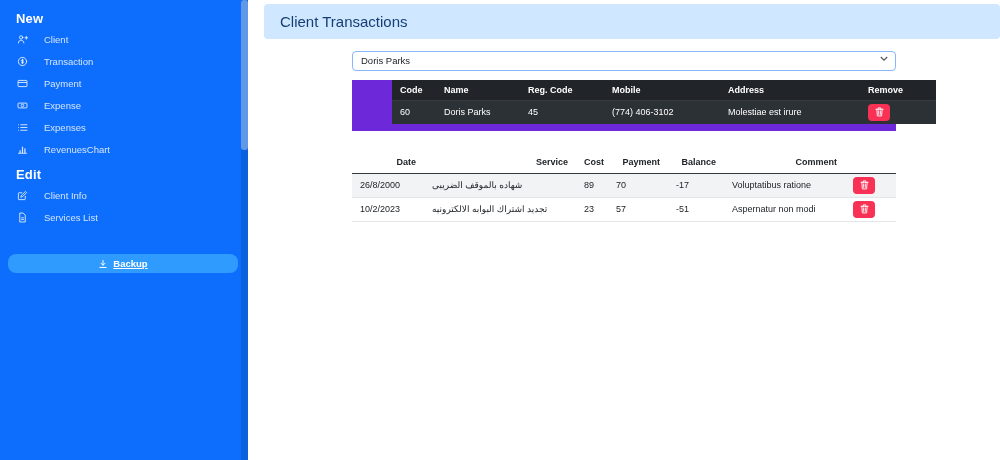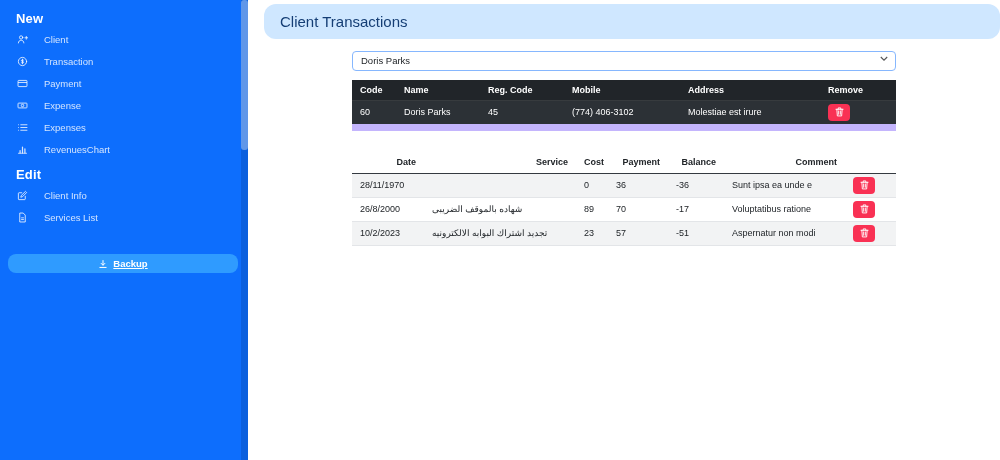--- a/index.html
+++ b/index.html
@@ -51,21 +51,21 @@
   .backup-btn svg { width: 10px; height: 10px; }
 
   
   .main { flex: 1; height: 100%; background: #ffffff; overflow: hidden; }
   .page-header {
     margin: 4px 0 0 16px;
     background: #cfe7ff;
     color: #153e75;
     font-size: 15px; font-weight: 500;
     padding: 9px 16px;
-    border-radius: 12px;
+    border-radius: 4px;
   }
   .content { width: 544px; margin: 11px auto 0 auto; }
 
   
   .select-wrap { position: relative; margin-bottom: 9px; }
   .client-select {
     width: 100%; height: 20px;
     font-family: "Liberation Sans", sans-serif;
     font-size: 9.5px; color: #212529;
     padding: 0 20px 0 8px;
@@ -73,21 +73,21 @@
     background: #ffffff;
     -webkit-appearance: none; appearance: none;
     outline: none; cursor: pointer;
   }
   .select-chevron {
     position: absolute; right: 8px; top: 6px;
     pointer-events: none; display: inline-flex;
   }
 
   
-  .dark-table-wrap { background: #c4b5fd; padding-bottom: 7px; margin-bottom: 20px; }
+  .dark-table-wrap { background: #6d28d9; padding-bottom: 7px; margin-bottom: 20px; padding-left: 40px; }
   .dark-table { width: 100%; border-collapse: collapse; table-layout: fixed; }
   .dark-table th {
     background: #212529; color: #ffffff;
     font-size: 9px; font-weight: bold; text-align: left;
     padding: 5px 8px;
   }
   .dark-table td {
     background: #2c3136; color: #ffffff;
     font-size: 9px; text-align: left;
     padding: 3px 8px; border-top: 1px solid #373b3e;
@@ -293,35 +293,20 @@
             <th>Service</th>
             <th>Cost</th>
             <th>Payment</th>
             <th>Balance</th>
             <th>Comment</th>
             <th></th>
           </tr>
         </thead>
         <tbody>
           <tr>
-            <td>28/11/1970</td>
-            <td></td>
-            <td>0</td>
-            <td>36</td>
-            <td>-36</td>
-            <td>Sunt ipsa ea unde e</td>
-            <td>
-              <button class="del-btn">
-                <svg viewBox="0 0 12 14" fill="none" stroke="#fff" stroke-width="1.3" stroke-linecap="round">
-                    <path d="M1 3.2h10M4.2 3.2V1.3h3.6v1.9M2.3 3.2l.7 9.3h6l.7-9.3M4.8 5.5v4.7M7.2 5.5v4.7"></path>
-                  </svg>
-              </button>
-            </td>
-          </tr>
-          <tr>
             <td>26/8/2000</td>
             <td>شهاده بالموقف الضريبى</td>
             <td>89</td>
             <td>70</td>
             <td>-17</td>
             <td>Voluptatibus ratione</td>
             <td>
               <button class="del-btn">
                 <svg viewBox="0 0 12 14" fill="none" stroke="#fff" stroke-width="1.3" stroke-linecap="round">
                     <path d="M1 3.2h10M4.2 3.2V1.3h3.6v1.9M2.3 3.2l.7 9.3h6l.7-9.3M4.8 5.5v4.7M7.2 5.5v4.7"></path>

